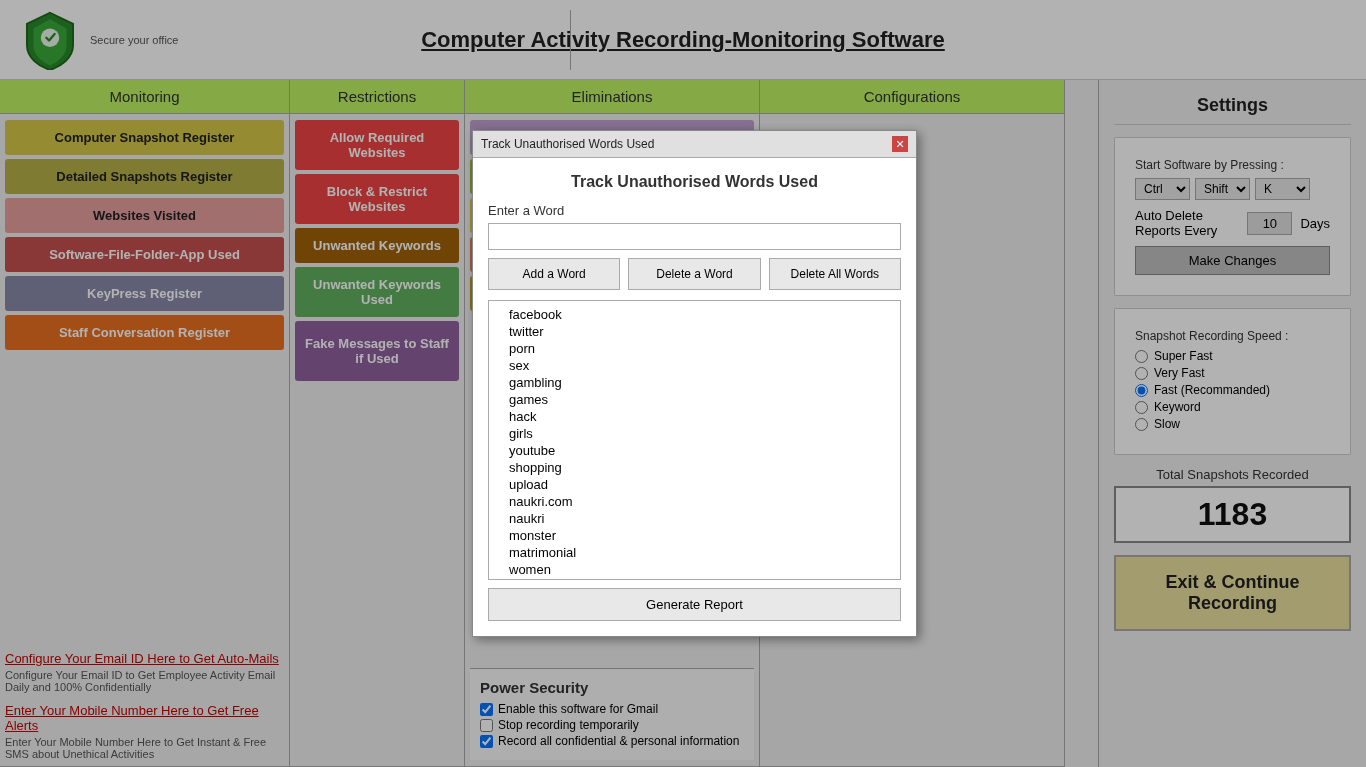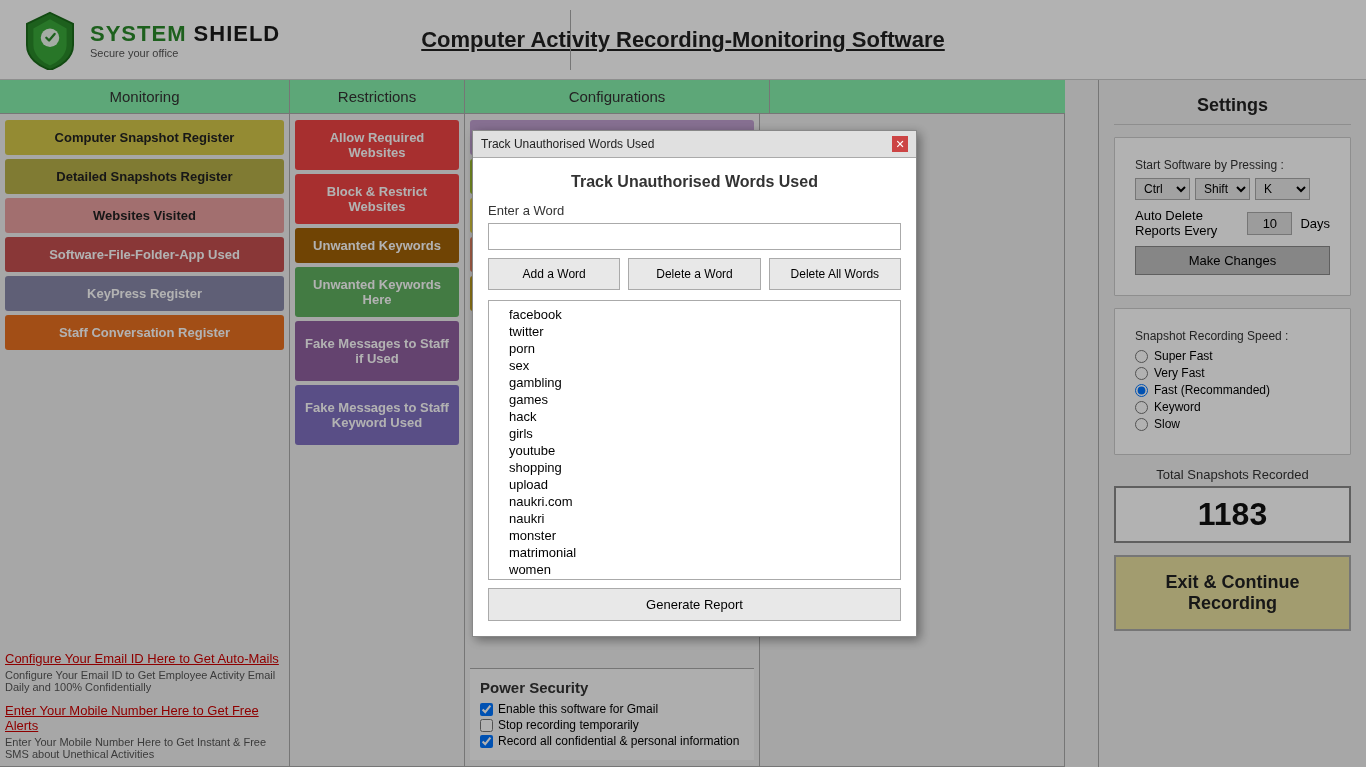--- a/index.html
+++ b/index.html
@@ -12,21 +12,21 @@
     .logo-text { display: flex; flex-direction: column; }
     .logo-title { font-size: 22px; font-weight: bold; color: #1a7a1a; letter-spacing: 1px; }
     .logo-title span { color: #1a1a1a; }
     .logo-subtitle { font-size: 11px; color: #555; }
     .header-title { font-size: 22px; font-weight: bold; color: #222; text-decoration: underline; }
 
     
     .main-layout { display: flex; height: calc(767px - 80px); }
 
     
-    .col-headers { display: flex; border-bottom: 1px solid #aaa; background: #86efac; }
+    .col-headers { display: flex; border-bottom: 1px solid #aaa; background: #bef264; }
     .col-header { text-align: center; padding: 8px 5px; font-size: 15px; color: #333; border-right: 1px solid #aaa; }
     .col-header.monitoring { width: 290px; }
     .col-header.restrictions { width: 175px; }
     .col-header.eliminations { width: 295px; }
     .col-header.configurations { width: 305px; }
 
     .monitoring-col { width: 290px; border-right: 1px solid #aaa; display: flex; flex-direction: column; gap: 4px; padding: 6px 5px; }
     .restrictions-col { width: 175px; border-right: 1px solid #aaa; display: flex; flex-direction: column; gap: 4px; padding: 6px 5px; }
     .eliminations-col { width: 295px; border-right: 1px solid #aaa; display: flex; flex-direction: column; padding: 6px 5px; gap: 4px; }
     .configurations-col { width: 305px; border-right: 1px solid #aaa; padding: 6px 5px; display: flex; flex-direction: column; gap: 4px; }
@@ -106,37 +106,35 @@
 
 <div class="header">
   <div class="logo-area">
     <svg class="logo-shield" viewBox="0 0 60 65" xmlns="http://www.w3.org/2000/svg">
       <path d="M30 3 L55 15 L55 38 C55 52 42 61 30 65 C18 61 5 52 5 38 L5 15 Z" fill="#2a8a2a" stroke="#1a6a1a" stroke-width="2"></path>
       <path d="M30 10 L48 20 L48 38 C48 49 38 57 30 60 C22 57 12 49 12 38 L12 20 Z" fill="#3aaa3a"></path>
       <circle cx="30" cy="30" r="10" fill="#fff" opacity="0.9"></circle>
       <path d="M26 30 L29 33 L35 26" stroke="#2a8a2a" stroke-width="2.5" fill="none" stroke-linecap="round" stroke-linejoin="round"></path>
     </svg>
     <div class="logo-text">
-      <div class="logo-title">
-        <span style="color:#2a8a2a">SYSTEM </span><span>SHIELD</span>
-      </div>
       <div class="logo-subtitle">Secure your office</div>
     </div>
   </div>
   <div class="header-divider"></div>
   <h1 class="header-title">Computer Activity Recording-Monitoring Software</h1>
 </div>
 
 <div class="main-layout">
 
   <div class="full-left">
 
     <div class="col-headers">
       <div class="col-header monitoring">Monitoring</div>
       <div class="col-header restrictions">Restrictions</div>
+      <div class="col-header eliminations">Eliminations</div>
       <div class="col-header configurations">Configurations</div>
     </div>
 
     <div class="top-area" style="flex:1;">
 
       <div class="monitoring-col">
         <button class="btn-menu btn-yellow">Computer Snapshot Register</button>
         <button class="btn-menu btn-olive">Detailed Snapshots Register</button>
         <button class="btn-menu btn-pink">Websites Visited</button>
         <button class="btn-menu btn-red-dark">Software-File-Folder-App Used</button>
@@ -148,23 +146,22 @@
           <p class="email-desc">Configure Your Email ID to Get Employee Activity Email Daily and 100% Confidentially</p>
           <a class="mobile-link">Enter Your Mobile Number Here to Get Free Alerts</a>
           <p class="mobile-desc">Enter Your Mobile Number Here to Get Instant &amp; Free SMS about Unethical Activities</p>
         </div>
       </div>
 
       <div class="restrictions-col">
         <button class="btn-menu btn-teal">Allow Required Websites</button>
         <button class="btn-menu btn-teal">Block &amp; Restrict Websites</button>
         <button class="btn-menu btn-green">Unwanted Keywords</button>
-        <button class="btn-menu btn-green2">Unwanted Keywords Here</button>
+        <button class="btn-menu btn-green2">Unwanted Keywords Used</button>
         <button class="btn-menu btn-purple" style="min-height:60px;">Fake Messages to Staff if Used</button>
-        <button class="btn-menu btn-violet" style="min-height:60px;">Fake Messages to Staff Keyword Used</button>
       </div>
 
       <div class="eliminations-col">
         <button class="btn-menu btn-lavender">Activities in Seconds</button>
         <button class="btn-menu btn-lime">Recording Time</button>
         <button class="btn-menu btn-yellow2">Recording Options</button>
         <button class="btn-menu btn-salmon">Change Login Password</button>
         <button class="btn-menu btn-mustard">Delete All Recordings</button>
 
         <div style="margin-top:auto;">

